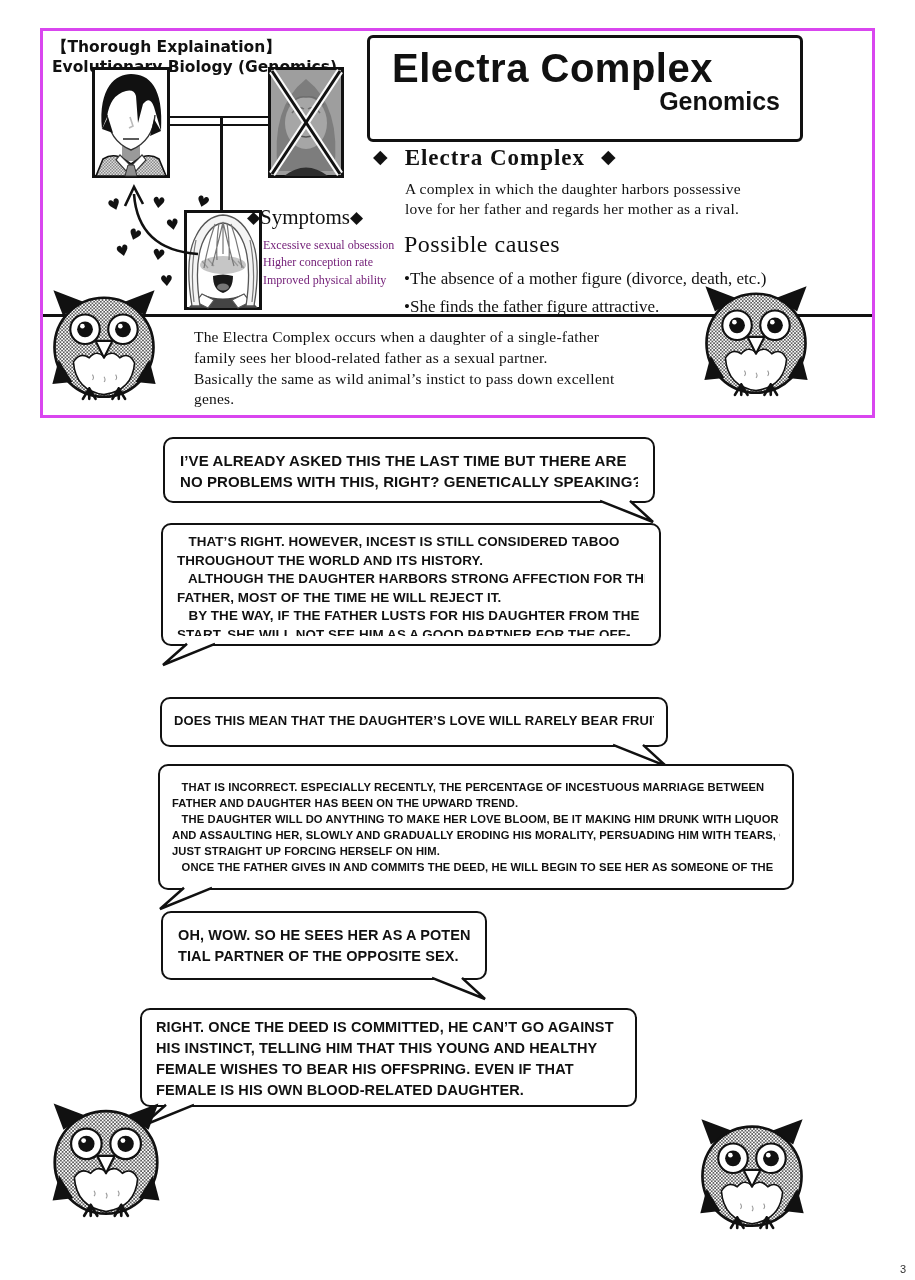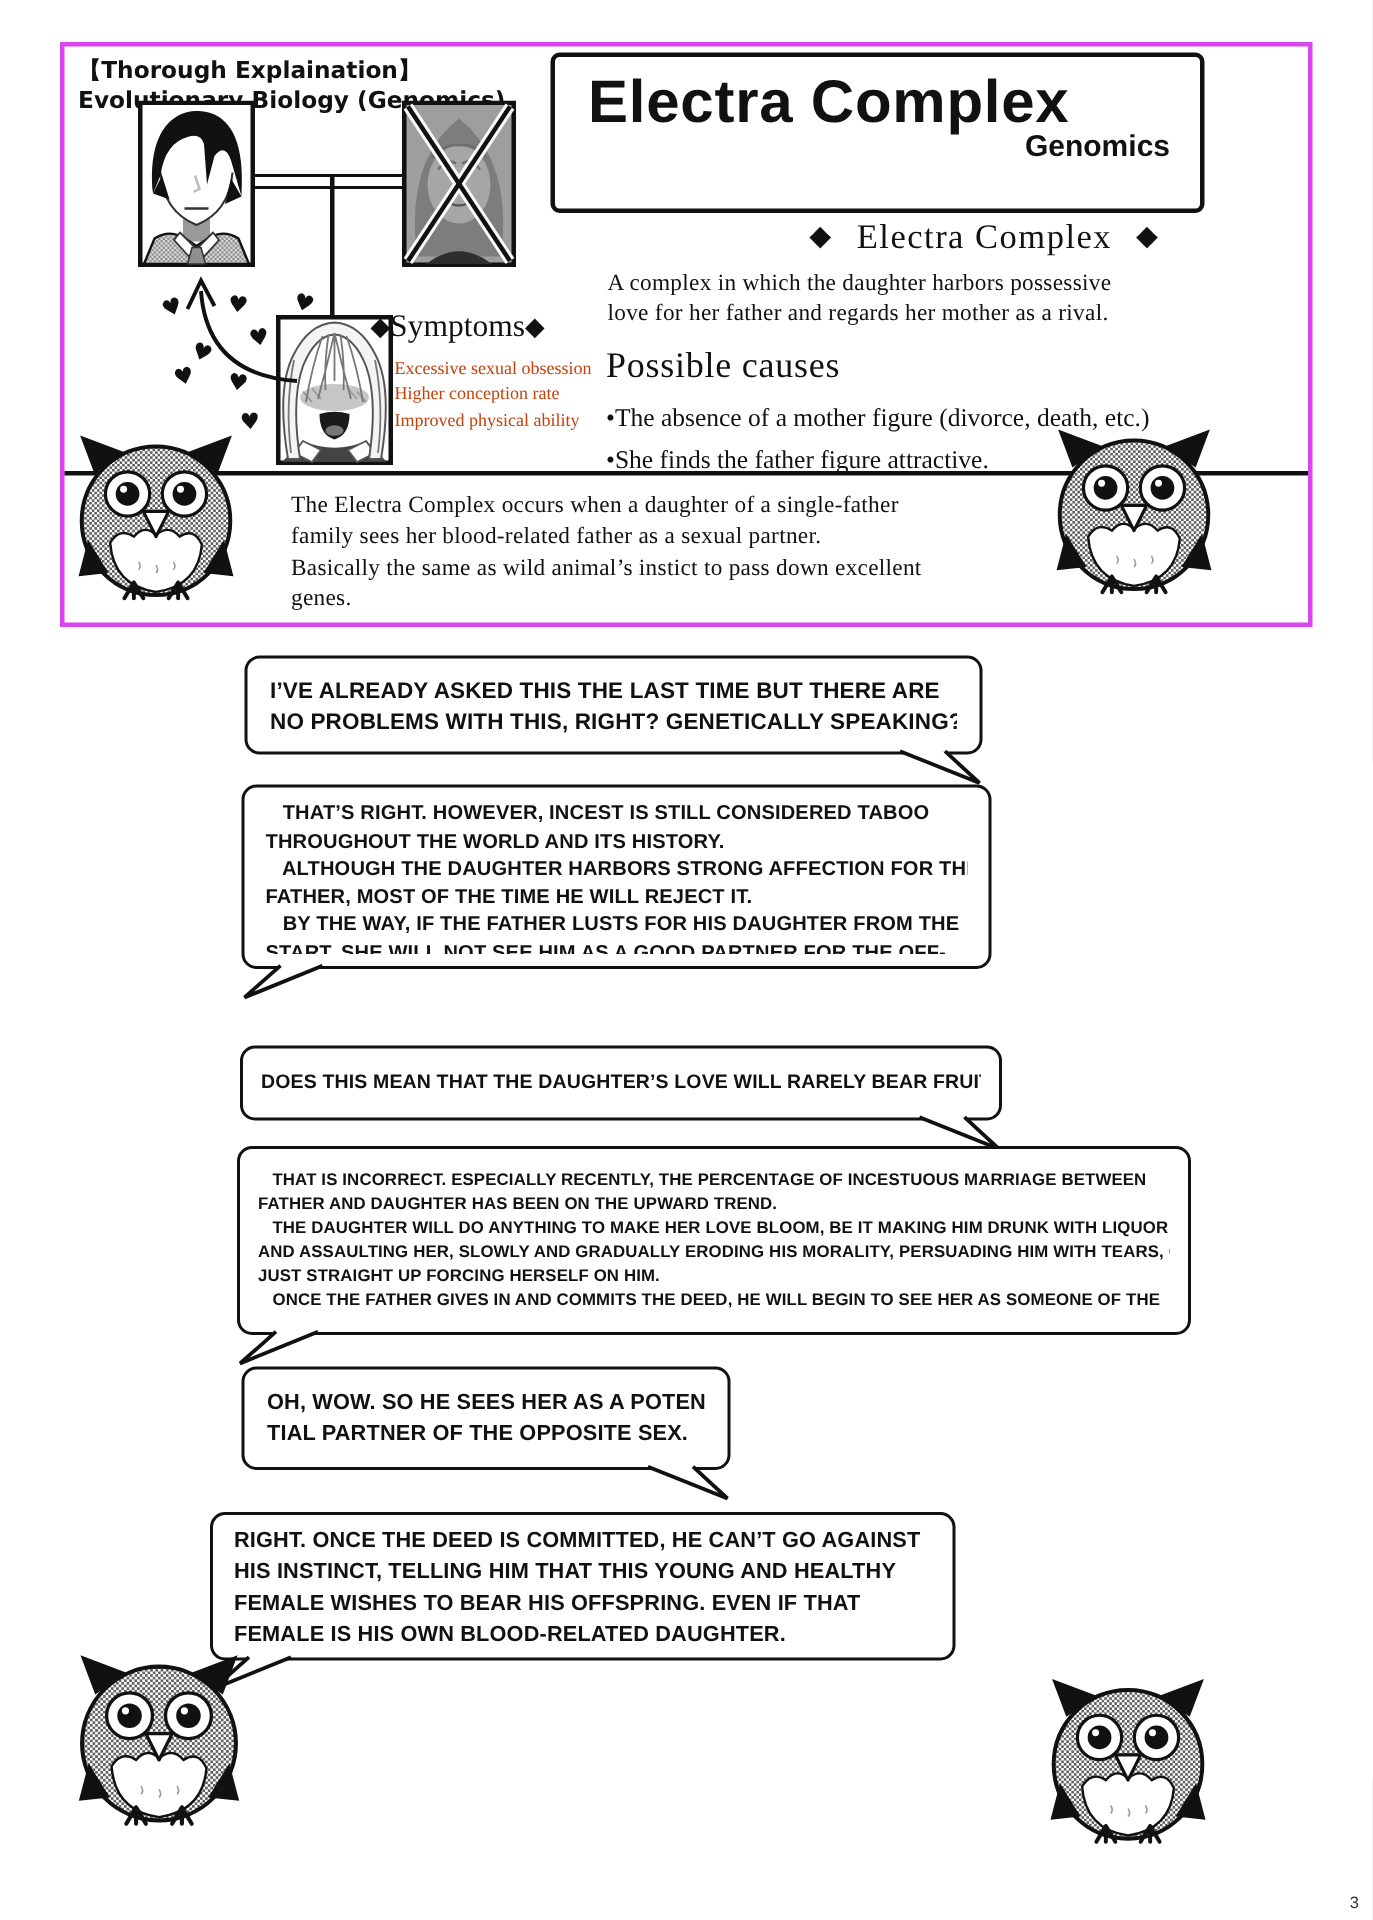--- a/index.html
+++ b/index.html
@@ -21,31 +21,31 @@
   }
   .hdr {
     left: 9px; top: 6px; font-weight: bold; font-size: 15.5px; line-height: 1.3;
     font-family: "DejaVu Sans", "Liberation Sans", sans-serif;
   }
   #title-box {
     left: 324px; top: 4px; width: 436px; height: 107px;
     border: 3px solid #111; border-radius: 6px; background: #fff;
   }
   .title-main { margin: 8px 0 0 22px; font-size: 40px; font-weight: bold; letter-spacing: 0.5px; }
-  .title-sub  { text-align: right; margin: -4px 20px 0 14px; font-size: 20px; font-weight: bold; }
+  .title-sub  { text-align: right; margin: -4px 20px 0 14px; font-size: 25px; font-weight: bold; }
   .section-head {
-    left: 330px; top: 114px; width: 400px; text-align: right;
-    font-size: 23px; letter-spacing: 1px;
+    left: 330px; top: 114px; width: 400px; text-align: left;
+    font-size: 23px; letter-spacing: 1px; font-weight: bold;
   }
   .section-head .dj { font-size: 19px; vertical-align: 2px; }
   .section-head .mid { margin: 0 16px; }
   .definition { left: 362px; top: 148px; font-size: 15.5px; line-height: 1.32; letter-spacing: 0.2px; }
   .symp-head { left: 204px; top: 174px; font-size: 21px; }
   .symp-head .dj { font-size: 17px; vertical-align: 1px; }
-  .symp-items { left: 220px; top: 206px; font-size: 12px; line-height: 1.45; color: #c2410c; }
+  .symp-items { left: 220px; top: 206px; font-size: 12px; line-height: 1.45; color: #701a75; }
   .causes-head { left: 361px; top: 200px; font-size: 24px; letter-spacing: 0.5px; }
   .causes-items { left: 361px; top: 234px; font-size: 17px; line-height: 28px; }
   .divider { left: 0; right: 0; top: 283px; height: 2.5px; background: #111; }
   .explanation { left: 151px; top: 296px; font-size: 15.5px; line-height: 1.34; letter-spacing: 0.2px; }
 
   
   .tree-band {
     left: 127px; top: 85px; width: 98px; height: 10px;
     border-top: 2.5px solid #111; border-bottom: 2.5px solid #111; background: #fff;
   }

